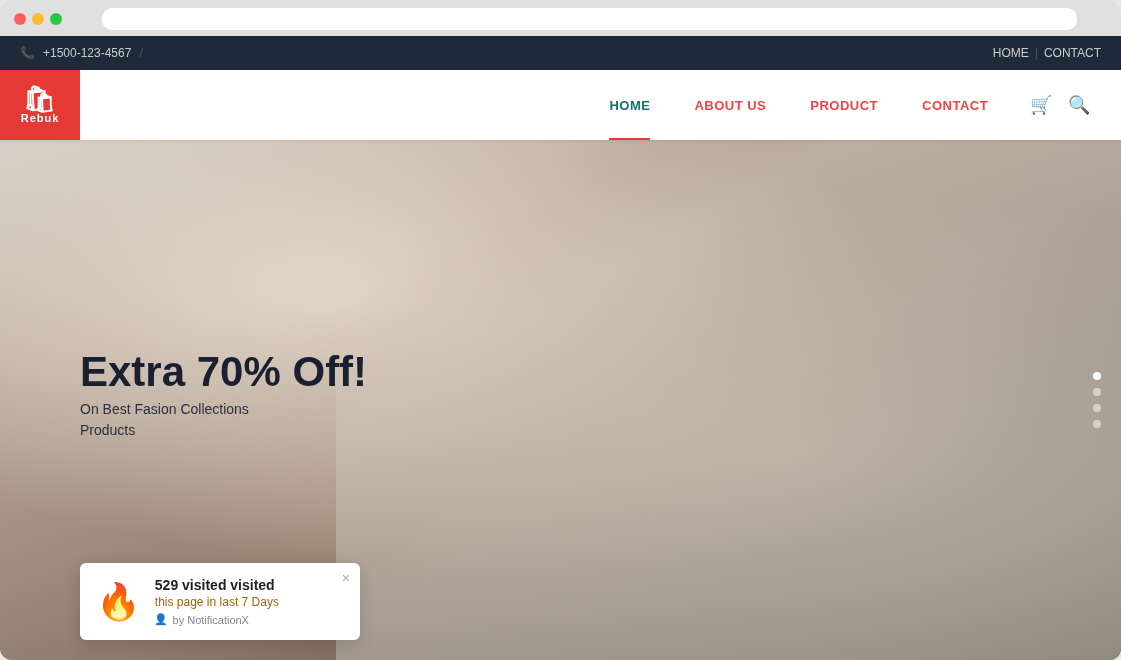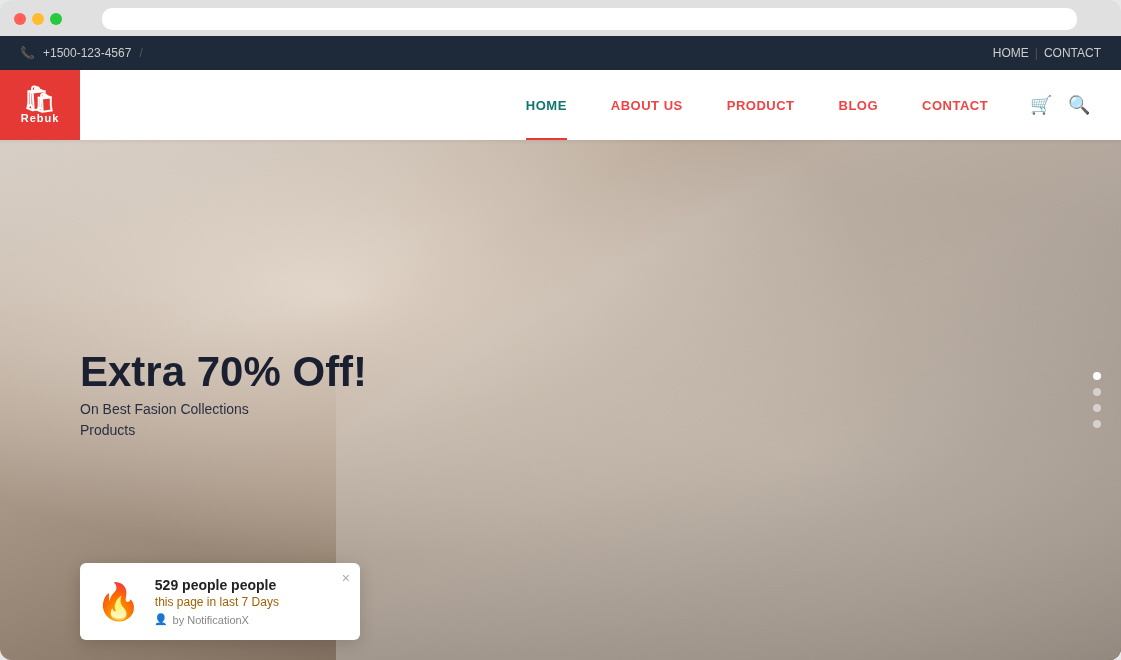--- a/index.html
+++ b/index.html
@@ -360,21 +360,20 @@
   <div class="header">
     <div class="logo">
       <span class="logo-bag">🛍</span>
       <span>Rebuk</span>
     </div>
 
     <nav class="nav">
       <a class="nav-item active">HOME</a>
       <a class="nav-item">ABOUT US</a>
       <a class="nav-item">PRODUCT</a>
-      <a class="nav-item">BLOG</a>
       <a class="nav-item">CONTACT</a>
     </nav>
 
     <div class="nav-icons">
       <button class="nav-icon-btn">
         <span>🛒</span>
       </button>
       <button class="nav-icon-btn">
         <span>🔍</span>
       </button>
@@ -399,21 +398,21 @@
       <div class="slider-dot"></div>
       <div class="slider-dot"></div>
     </div>
 
     <div class="notification-popup">
       <button class="notification-close">×</button>
       <div class="notification-fire">🔥</div>
       <div class="notification-text">
         <div class="notification-title">
           <span>529</span>
-          <span>people people</span>
+          <span>visited visited</span>
         </div>
         <div class="notification-subtitle">this page in last 7 Days</div>
         <div class="notification-brand">
           <span>👤</span>
           <span>by NotificationX</span>
         </div>
       </div>
     </div>
   </div>
 

